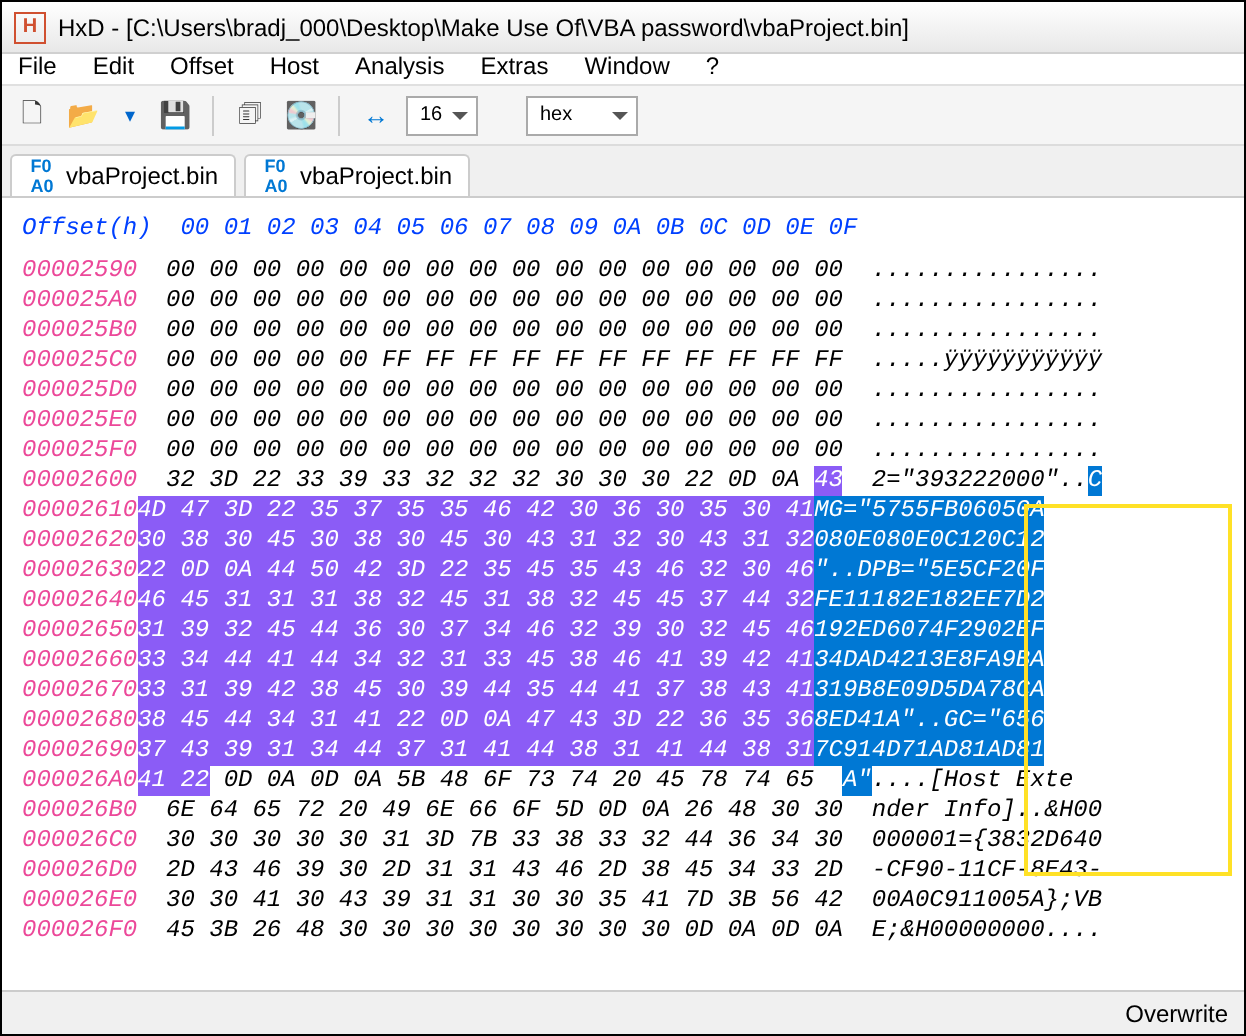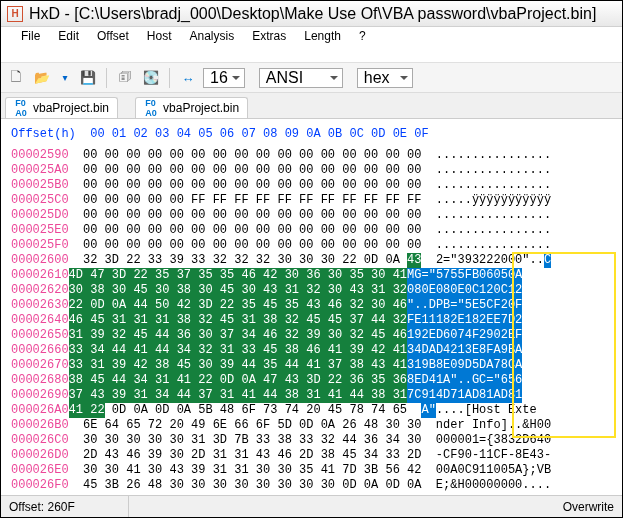--- a/index.html
+++ b/index.html
@@ -1,77 +1,74 @@
 <!DOCTYPE html>
 <html><head>
 <meta charset="utf-8">
 <style>
   * { margin:0; padding:0; box-sizing:border-box; }
   body { font-family: "Segoe UI", Tahoma, sans-serif; font-size:12px; background:#fff; color:#000; position:relative; width:623px; height:518px; overflow:hidden; border:1px solid #000; }
   .titlebar { background:linear-gradient(#fff,#e8e8e8); border-bottom:1px solid #d0d0d0; height:26px; display:flex; align-items:center; padding:0 6px; }
   .titlebar .logo { width:16px; height:16px; display:inline-flex; align-items:center; justify-content:center; margin-right:6px; color:#d05030; font-weight:bold; font-size:10px; border:1px solid #d05030; }
-  .titlebar .title { font-size:16px; color:#000; }
-  .menubar { height:36px; display:flex; align-items:flex-start; padding:0 12px; gap:2px; border-bottom:1px solid #e0e0e0; }
+  .titlebar .title { font-size:12px; color:#000; }
+  .menubar { height:16px; display:flex; align-items:flex-end; padding:0 0; gap:2px; border-bottom:1px solid #e0e0e0; }
   .menubar span { padding:2px 8px; cursor:default; }
   .toolbar { height:30px; display:flex; align-items:center; padding:2px 4px; gap:4px; border-bottom:1px solid #dcdcdc; background:#f5f5f5; }
   .tbtn { width:22px; height:22px; border:1px solid transparent; display:flex; align-items:center; justify-content:center; font-size:13px; color:#333; }
   .tsep { width:1px; height:20px; background:#ccc; margin:0 3px; }
-  .dropdown { height:20px; border:1px solid #aaa; background:#fff; padding:0 16px 0 6px; font-size:16px; position:relative; min-width:36px; display:flex; align-items:center; }
+  .dropdown { height:20px; border:1px solid #aaa; background:#fff; padding:0 16px 0 6px; font-size:10px; position:relative; min-width:36px; display:flex; align-items:center; }
   .dropdown.wide { min-width:84px; }
   .dropdown::after { content:""; position:absolute; right:4px; top:7px; border:4px solid transparent; border-top-color:#555; }
   .smallarrow { width:16px; height:22px; display:flex; align-items:center; justify-content:center; color:#0066cc; font-size:10px; }
-  .tabbar { height:26px; display:flex; align-items:flex-end; padding:0 4px; gap:17px; border-bottom:1px solid #ccc; background:#f0f0f0; }
+  .tabbar { height:26px; display:flex; align-items:flex-end; padding:0 4px; gap:4px; border-bottom:1px solid #ccc; background:#f0f0f0; }
   .tab { border:1px solid #ccc; border-bottom:none; background:#fff; padding:3px 8px; display:flex; align-items:center; gap:5px; border-radius:3px 3px 0 0; }
   .tab .ticon { width:14px; height:14px; display:flex; align-items:center; justify-content:center; color:#0078d4; font-size:9px; font-weight:bold; }
   .hexarea { font-family:"Courier New",monospace; font-size:12px; line-height:15px; white-space:pre; padding:8px 10px; color:#000; height:388px; overflow:hidden; }
   .hexheader { color:#0040ff; font-weight:normal; }
   .offset { color:#ec4899; }
-  .hexrow { display:flex; }
+  .hexrow { display:flex;font-style:italic; }
   .yellowbox { position:absolute; border:2px solid #ffe126; pointer-events:none; left:511px; top:251px; width:104px; height:186px; }
   .statusbar { position:absolute; bottom:0; left:0; right:0; height:22px; background:#f0f0f0; border-top:1px solid #ccc; display:flex; align-items:center; font-size:12px; }
   .statusbar .cell { padding:0 8px; border-right:1px solid #ccc; height:100%; display:flex; align-items:center; }
-  .sel { background:#15803d; color:#fff; }
+  .sel { background:#8b5cf6; color:#fff; }
   .asciisel { background:#0078d4; color:#fff; }
 </style>
 </head>
 <body>
 
 <div class="titlebar">
   <span class="logo">H</span>
   <span class="title">HxD - [C:\Users\bradj_000\Desktop\Make Use Of\VBA password\vbaProject.bin]</span>
 </div>
 
 <div class="menubar">
   <span>File</span>
   <span>Edit</span>
   <span>Offset</span>
   <span>Host</span>
   <span>Analysis</span>
   <span>Extras</span>
-  <span>Length</span>
+  <span>Window</span>
   <span>?</span>
 </div>
 
 <div class="toolbar">
   <div class="tbtn">🗋</div>
   <div class="tbtn">📂</div>
   <div class="smallarrow">▾</div>
   <div class="tbtn" style="color:#999">💾</div>
   <div class="tsep"></div>
   <div class="tbtn">🗊</div>
   <div class="tbtn">💽</div>
   <div class="tsep"></div>
   <div class="tbtn" style="color:#0078d4">↔</div>
   <div class="dropdown">
       <span>16</span>
     </div>
   <div style="width:6px"></div>
-  <div class="dropdown wide">
-      <span>ANSI</span>
-    </div>
   <div style="width:6px"></div>
   <div class="dropdown" style="min-width:56px">
       <span>hex</span>
     </div>
 </div>
 
 <div class="tabbar">
   <div class="tab">
     <span class="ticon">F0<br>A0</span>
     <span>vbaProject.bin</span>
@@ -80,16 +77,15 @@
     <span class="ticon">F0<br>A0</span>
     <span>vbaProject.bin</span>
   </div>
 </div>
 
 <div class="hexarea" id="hexarea"><div class="hexrow"><span class="hexheader">Offset(h)  00 01 02 03 04 05 06 07 08 09 0A 0B 0C 0D 0E 0F</span></div><div style="height:6px"></div><div class="hexrow"><span class="offset">00002590</span>  00 00 00 00 00 00 00 00 00 00 00 00 00 00 00 00  ................</div><div class="hexrow"><span class="offset">000025A0</span>  00 00 00 00 00 00 00 00 00 00 00 00 00 00 00 00  ................</div><div class="hexrow"><span class="offset">000025B0</span>  00 00 00 00 00 00 00 00 00 00 00 00 00 00 00 00  ................</div><div class="hexrow"><span class="offset">000025C0</span>  00 00 00 00 00 FF FF FF FF FF FF FF FF FF FF FF  .....ÿÿÿÿÿÿÿÿÿÿÿ</div><div class="hexrow"><span class="offset">000025D0</span>  00 00 00 00 00 00 00 00 00 00 00 00 00 00 00 00  ................</div><div class="hexrow"><span class="offset">000025E0</span>  00 00 00 00 00 00 00 00 00 00 00 00 00 00 00 00  ................</div><div class="hexrow"><span class="offset">000025F0</span>  00 00 00 00 00 00 00 00 00 00 00 00 00 00 00 00  ................</div><div class="hexrow"><span class="offset">00002600</span>  32 3D 22 33 39 33 32 32 32 30 30 30 22 0D 0A <span class="sel">43</span>  2="393222000"..<span class="asciisel">C</span></div><div class="hexrow"><span class="offset">00002610</span>  <span class="sel">4D 47 3D 22 35 37 35 35 46 42 30 36 30 35 30 41</span>  <span class="asciisel">MG="5755FB06050A</span></div><div class="hexrow"><span class="offset">00002620</span>  <span class="sel">30 38 30 45 30 38 30 45 30 43 31 32 30 43 31 32</span>  <span class="asciisel">080E080E0C120C12</span></div><div class="hexrow"><span class="offset">00002630</span>  <span class="sel">22 0D 0A 44 50 42 3D 22 35 45 35 43 46 32 30 46</span>  <span class="asciisel">"..DPB="5E5CF20F</span></div><div class="hexrow"><span class="offset">00002640</span>  <span class="sel">46 45 31 31 31 38 32 45 31 38 32 45 45 37 44 32</span>  <span class="asciisel">FE11182E182EE7D2</span></div><div class="hexrow"><span class="offset">00002650</span>  <span class="sel">31 39 32 45 44 36 30 37 34 46 32 39 30 32 45 46</span>  <span class="asciisel">192ED6074F2902EF</span></div><div class="hexrow"><span class="offset">00002660</span>  <span class="sel">33 34 44 41 44 34 32 31 33 45 38 46 41 39 42 41</span>  <span class="asciisel">34DAD4213E8FA9BA</span></div><div class="hexrow"><span class="offset">00002670</span>  <span class="sel">33 31 39 42 38 45 30 39 44 35 44 41 37 38 43 41</span>  <span class="asciisel">319B8E09D5DA78CA</span></div><div class="hexrow"><span class="offset">00002680</span>  <span class="sel">38 45 44 34 31 41 22 0D 0A 47 43 3D 22 36 35 36</span>  <span class="asciisel">8ED41A"..GC="656</span></div><div class="hexrow"><span class="offset">00002690</span>  <span class="sel">37 43 39 31 34 44 37 31 41 44 38 31 41 44 38 31</span>  <span class="asciisel">7C914D71AD81AD81</span></div><div class="hexrow"><span class="offset">000026A0</span>  <span class="sel">41 22</span> 0D 0A 0D 0A 5B 48 6F 73 74 20 45 78 74 65  <span class="asciisel">A"</span>....[Host Exte</div><div class="hexrow"><span class="offset">000026B0</span>  6E 64 65 72 20 49 6E 66 6F 5D 0D 0A 26 48 30 30  nder Info]..&amp;H00</div><div class="hexrow"><span class="offset">000026C0</span>  30 30 30 30 30 31 3D 7B 33 38 33 32 44 36 34 30  000001={3832D640</div><div class="hexrow"><span class="offset">000026D0</span>  2D 43 46 39 30 2D 31 31 43 46 2D 38 45 34 33 2D  -CF90-11CF-8E43-</div><div class="hexrow"><span class="offset">000026E0</span>  30 30 41 30 43 39 31 31 30 30 35 41 7D 3B 56 42  00A0C911005A};VB</div><div class="hexrow"><span class="offset">000026F0</span>  45 3B 26 48 30 30 30 30 30 30 30 30 0D 0A 0D 0A  E;&amp;H00000000....</div></div>
 
 <div class="yellowbox"></div>
 
 <div class="statusbar">
-  <div class="cell" style="width:128px">Offset: 260F</div>
   <div class="cell" style="flex:1;border-right:none"></div>
   <div class="cell" style="border-right:none">Overwrite</div>
 </div>
 
 </body></html>

